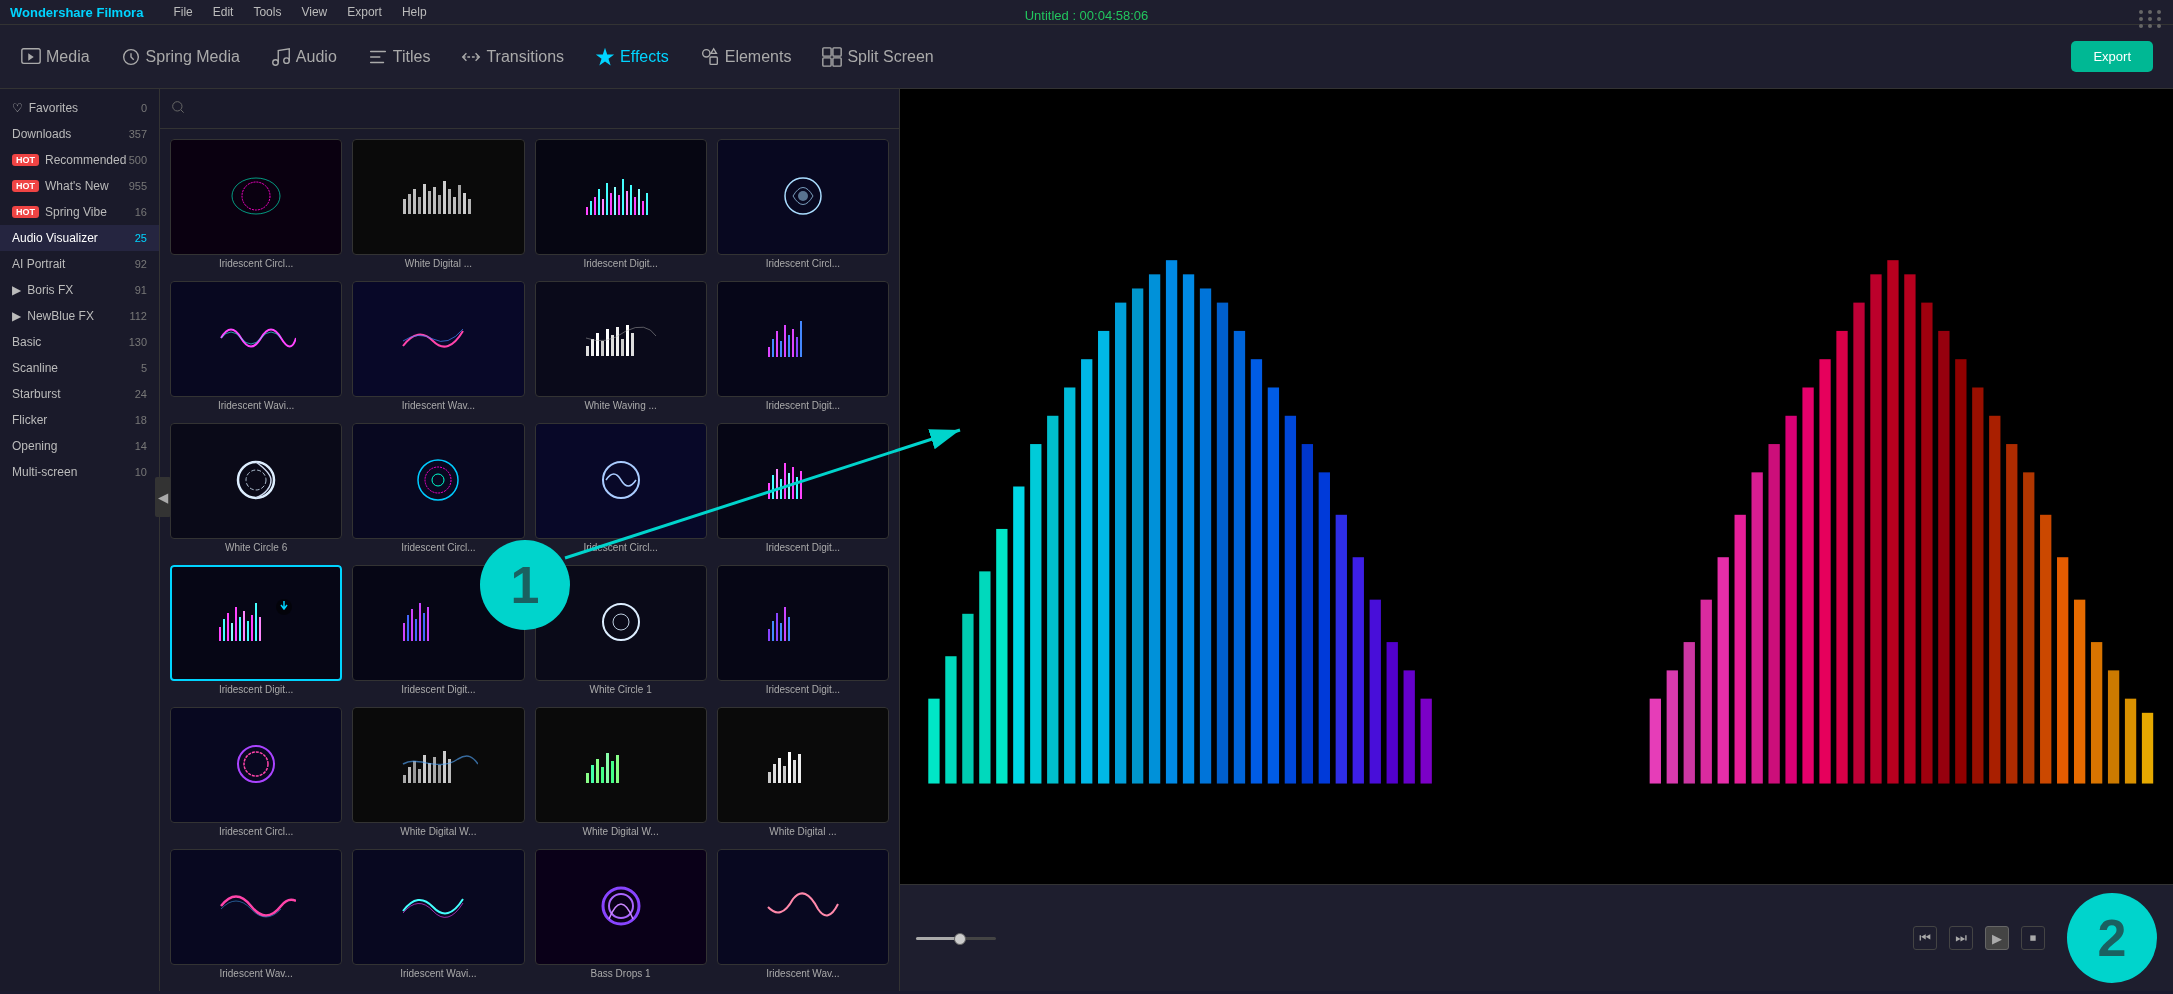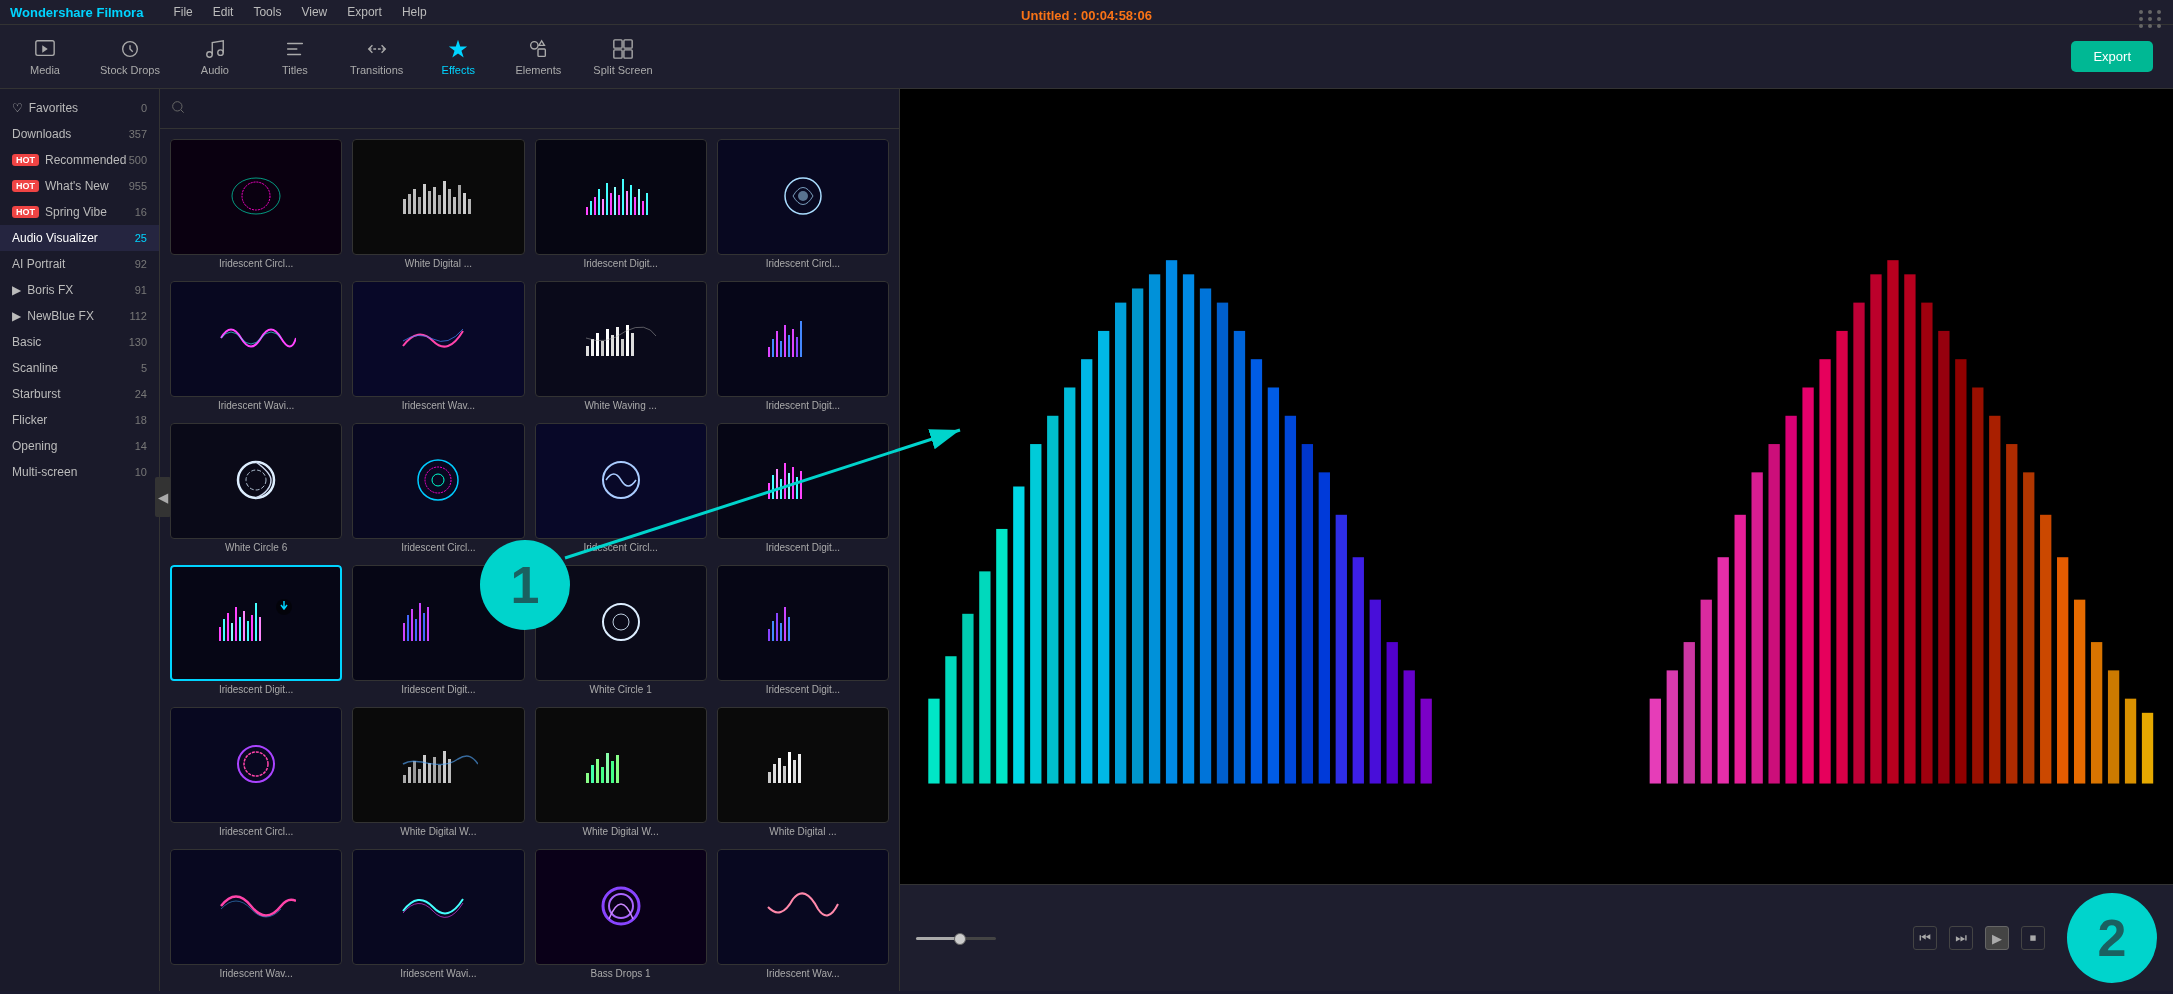--- a/index.html
+++ b/index.html
@@ -5,28 +5,28 @@
     * { box-sizing: border-box; margin: 0; padding: 0; }
     body { background: #1a1a2e; color: #ccc; font-family: 'Segoe UI', Arial, sans-serif; font-size: 12px; width: 2173px; height: 994px; overflow: hidden; }
 
     
     #menu-bar { background: #1e1e2e; height: 25px; display: flex; align-items: center; padding: 0 10px; gap: 20px; border-bottom: 1px solid #333; }
     #menu-bar .logo { color: #00d4ff; font-weight: bold; font-size: 13px; margin-right: 10px; }
     #menu-bar span { color: #bbb; font-size: 12px; cursor: pointer; }
 
     
     #toolbar { background: #1e1e2e; height: 64px; display: flex; align-items: center; padding: 0 20px; gap: 30px; border-bottom: 1px solid #333; }
-    .tool-item { display: flex; flex-direction: column; align-items: center; gap: 4px; cursor: pointer; color: #aaa; font-size: 11px; min-width: 50px; }
+    .tool-item { display: flex; align-items: center; gap: 4px; cursor: pointer; color: #aaa; font-size: 16px; min-width: 50px; }
     .tool-item svg { width: 22px; height: 22px; }
     .tool-item.active { color: #00d4ff; }
     .tool-item.active svg path, .tool-item.active svg rect { fill: #00d4ff; }
     #export-btn { margin-left: auto; background: #00b894; color: white; border: none; padding: 8px 22px; border-radius: 5px; font-size: 13px; cursor: pointer; font-weight: 500; }
 
     
-    #title-center { position: absolute; top: 8px; left: 50%; transform: translateX(-50%); color: #f97316; font-size: 13px; font-weight: bold; }
+    #title-center { position: absolute; top: 8px; left: 50%; transform: translateX(-50%); color: #22c55e; font-size: 13px; }
 
     
     #main { display: flex; height: calc(994px - 28px - 64px); }
 
     
     #sidebar { width: 160px; background: #1a1a2a; border-right: 1px solid #333; overflow-y: auto; flex-shrink: 0; }
     .sidebar-section { padding: 6px 0; }
     .sidebar-item { display: flex; align-items: center; justify-content: space-between; padding: 6px 12px; cursor: pointer; font-size: 12px; color: #bbb; }
     .sidebar-item.active { background: #252540; color: #fff; }
     .sidebar-item .label { display: flex; align-items: center; gap: 6px; }
@@ -89,21 +89,21 @@
         <rect x="2" y="3" width="20" height="16" rx="2" stroke="#aaa" stroke-width="1.5"></rect>
         <path d="M9 8l6 4-6 4V8z" fill="#aaa"></path>
       </svg>
     <span>Media</span>
   </div>
   <div class="tool-item">
     <svg viewBox="0 0 24 24" fill="none">
         <path d="M4 12a8 8 0 1 1 16 0 8 8 0 0 1-16 0z" stroke="#aaa" stroke-width="1.5"></path>
         <path d="M12 8v4l3 3" stroke="#aaa" stroke-width="1.5"></path>
       </svg>
-    <span>Stock Drops</span>
+    <span>Spring Media</span>
   </div>
   <div class="tool-item">
     <svg viewBox="0 0 24 24" fill="none">
         <path d="M9 18V5l12-2v13" stroke="#aaa" stroke-width="1.5"></path>
         <circle cx="6" cy="18" r="3" stroke="#aaa" stroke-width="1.5"></circle>
         <circle cx="18" cy="16" r="3" stroke="#aaa" stroke-width="1.5"></circle>
       </svg>
     <span>Audio</span>
   </div>
   <div class="tool-item">

